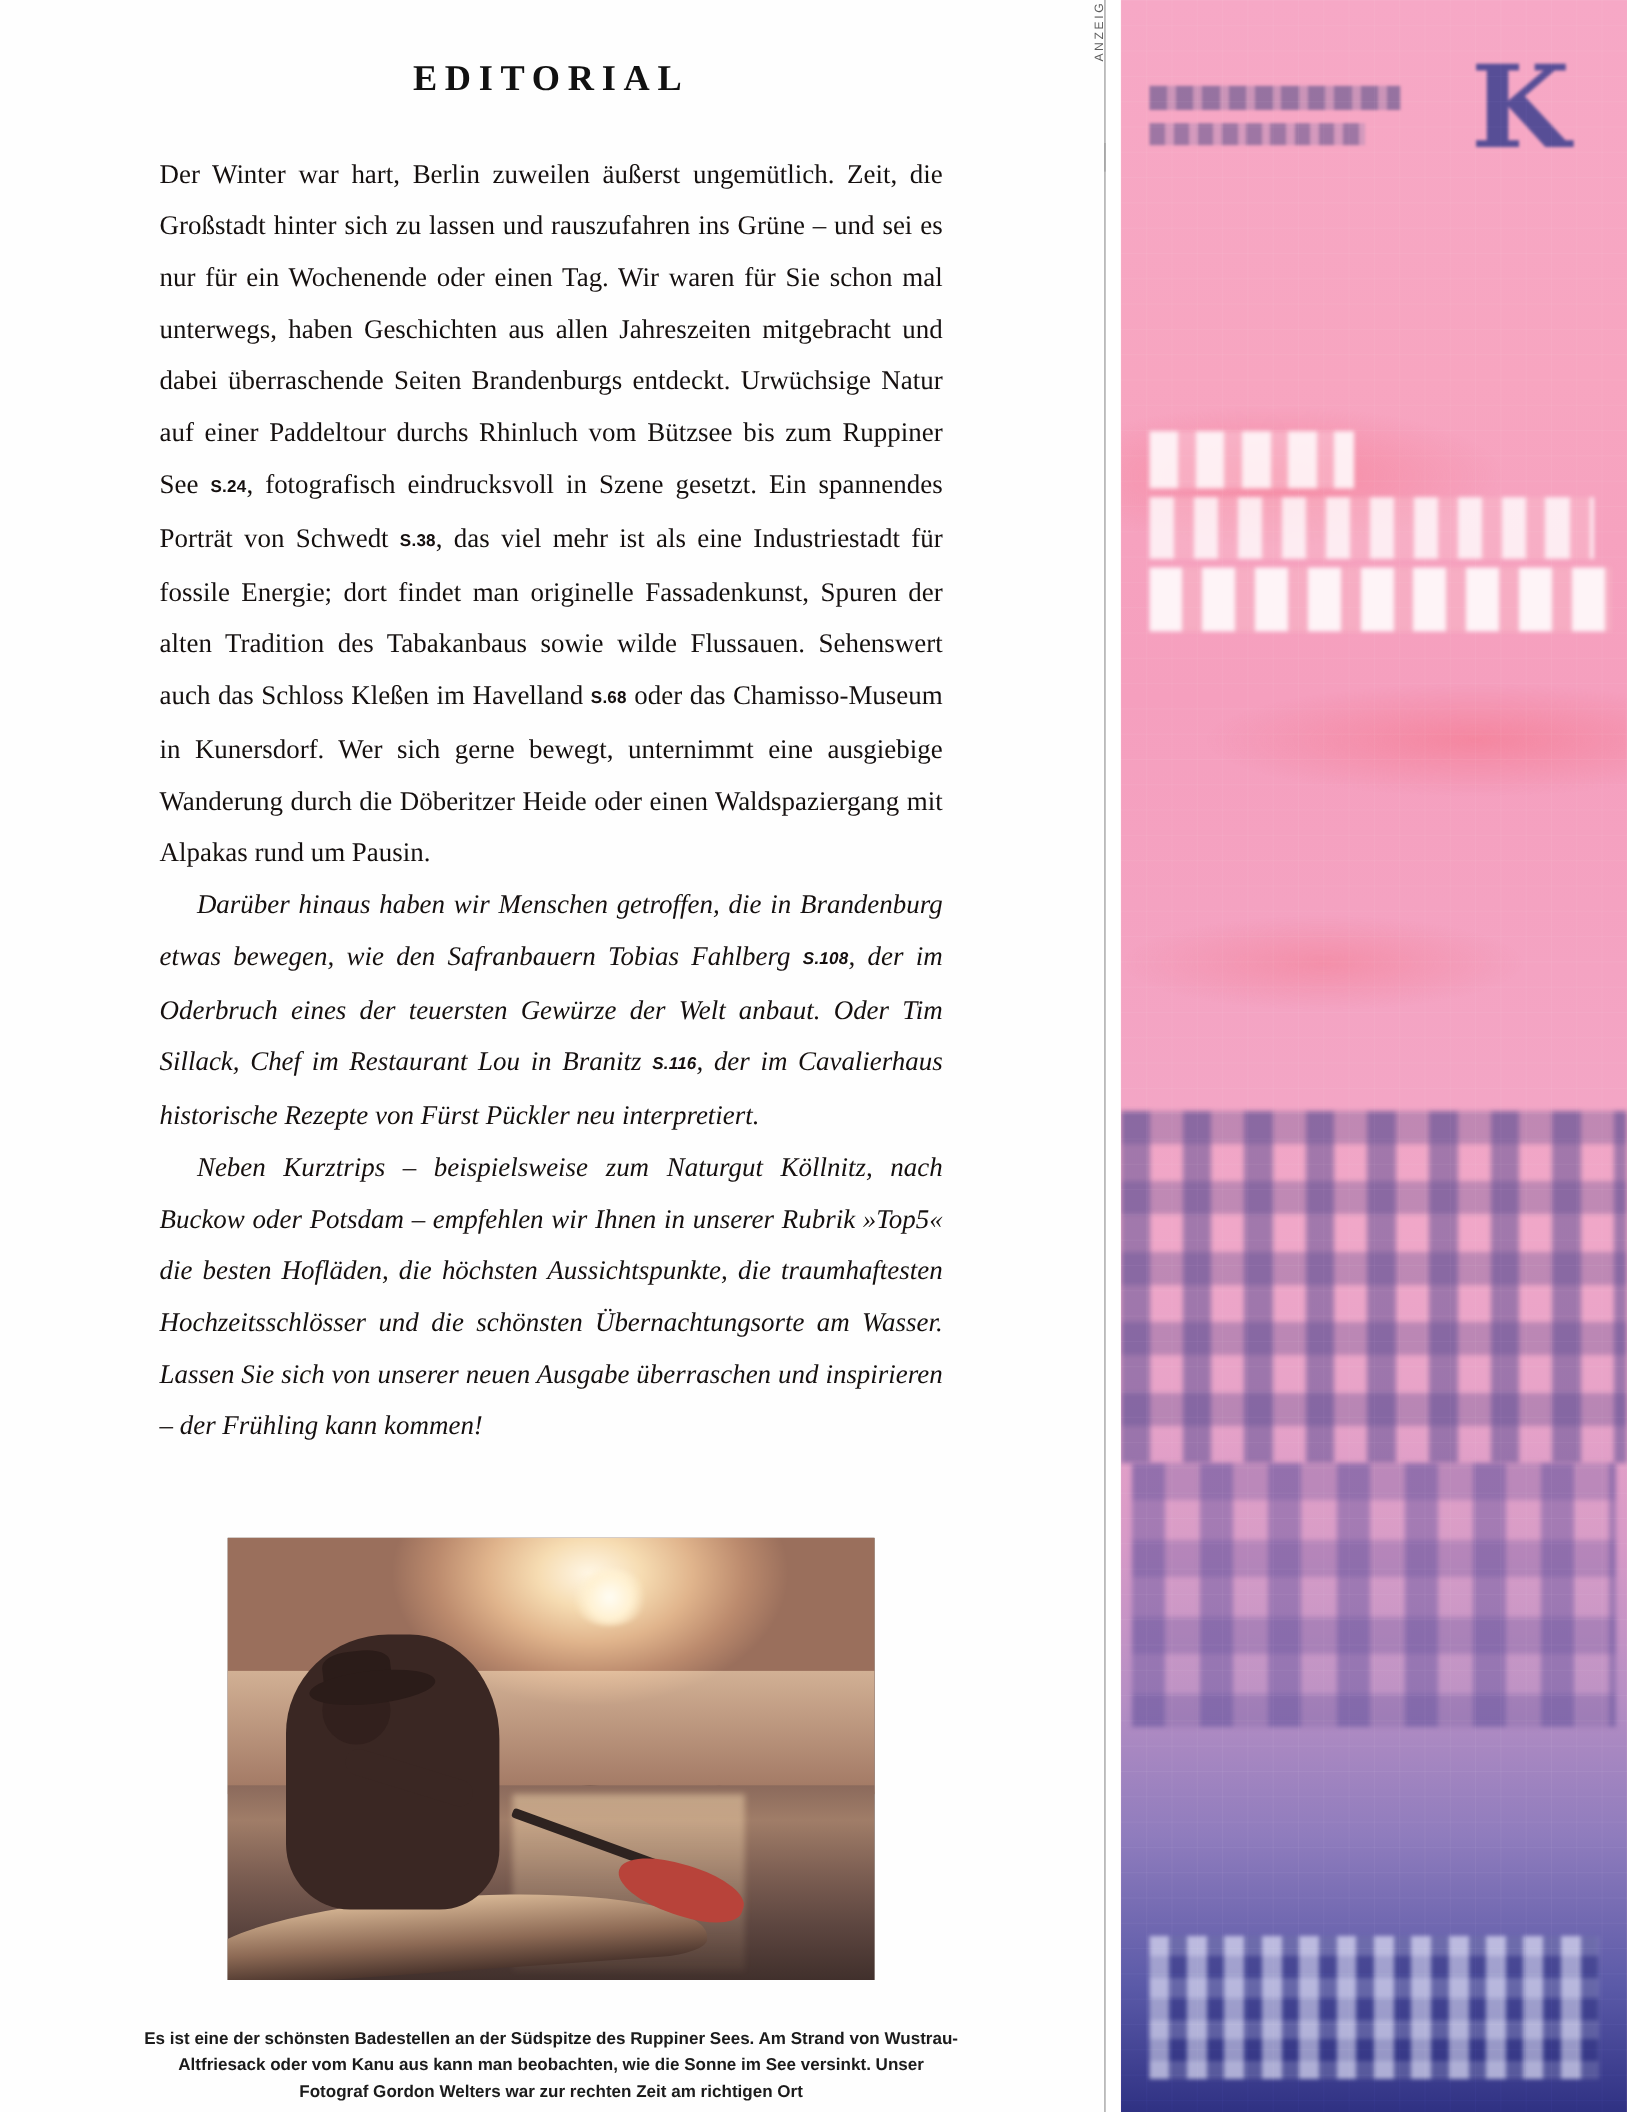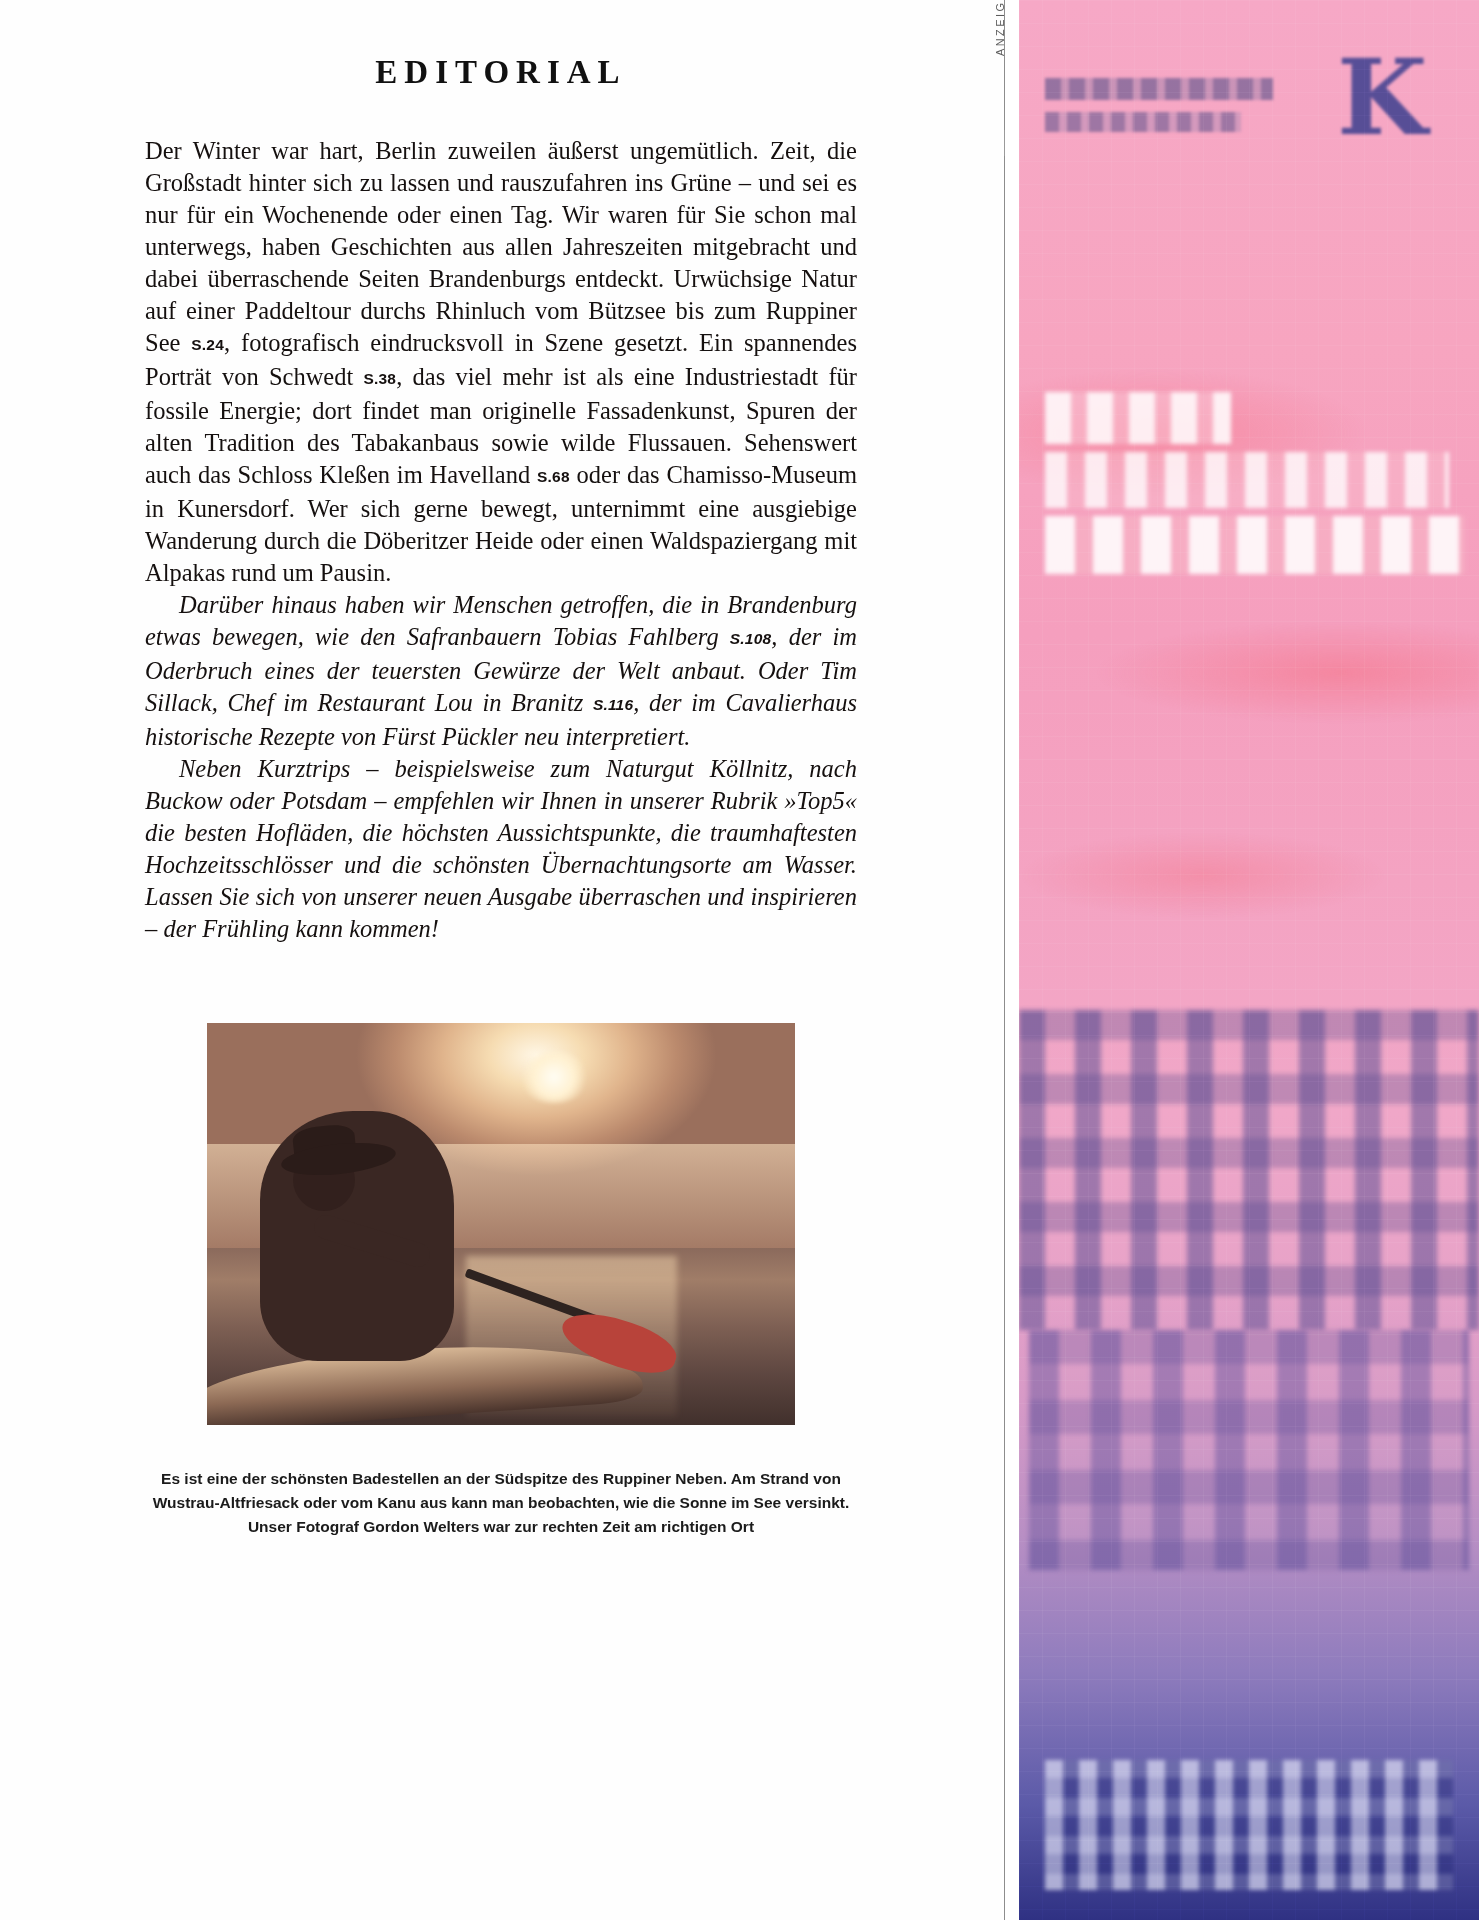--- a/index.html
+++ b/index.html
@@ -46,21 +46,21 @@
     font-weight: bold;
     font-size: 54px;
     letter-spacing: -0.5px;
     color: #0d0d0d;
   }
   .body-copy {
     margin: 44px 0 0 0;
     padding: 0 143px 0 143px;
     font-family: "Liberation Serif", serif;
     font-size: 24.5px;
-    line-height: 32px;
+    line-height: 47px;
     color: #15100f;
     text-align: justify;
     text-justify: inter-word;
     hyphens: manual;
   }
   .body-copy p {
     margin: 0;
   }
   .body-copy p + p {
     text-indent: 34px;
@@ -400,21 +400,21 @@
         <div class="paddle-blade"></div>
         <div class="person">
           <div class="hat-crown"></div>
           <div class="person-head"></div>
           <div class="hat"></div>
           <div class="arm"></div>
         </div>
       </figure>
     </div>
 
-    <figcaption class="caption">Es ist eine der schönsten Badestellen an der Südspitze des Ruppiner Neben. Am Strand von Wustrau-Altfriesack oder vom Kanu aus kann man beobachten, wie die Sonne im See versinkt. Unser Fotograf Gordon Welters war zur rechten Zeit am richtigen Ort</figcaption>
+    <figcaption class="caption">Es ist eine der schönsten Badestellen an der Südspitze des Ruppiner Sees. Am Strand von Wustrau-Altfriesack oder vom Kanu aus kann man beobachten, wie die Sonne im See versinkt. Unser Fotograf Gordon Welters war zur rechten Zeit am richtigen Ort</figcaption>
 
   </section>
 
   <aside class="rail">
     <div class="rail-line"></div>
     <div class="anzeige">ANZEIGE</div>
     <div class="anzeige-rule"></div>
 
     <div class="ad">
       <div class="ad-grad"></div>

